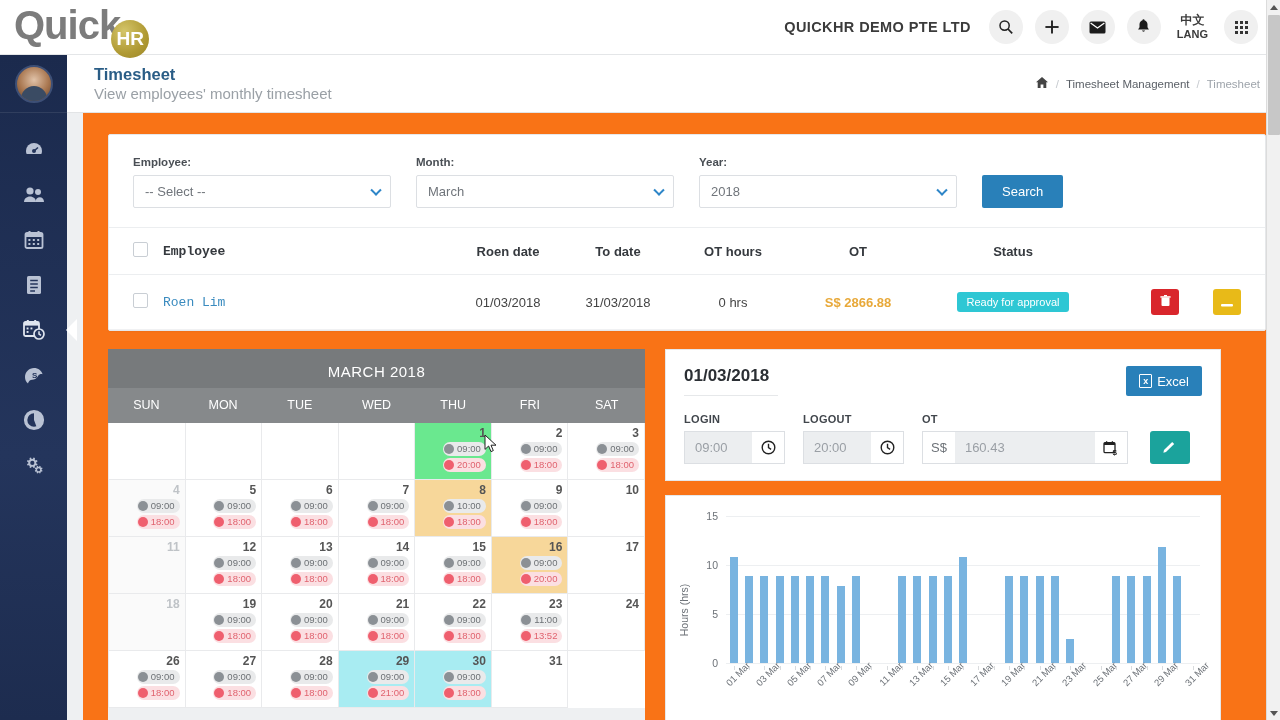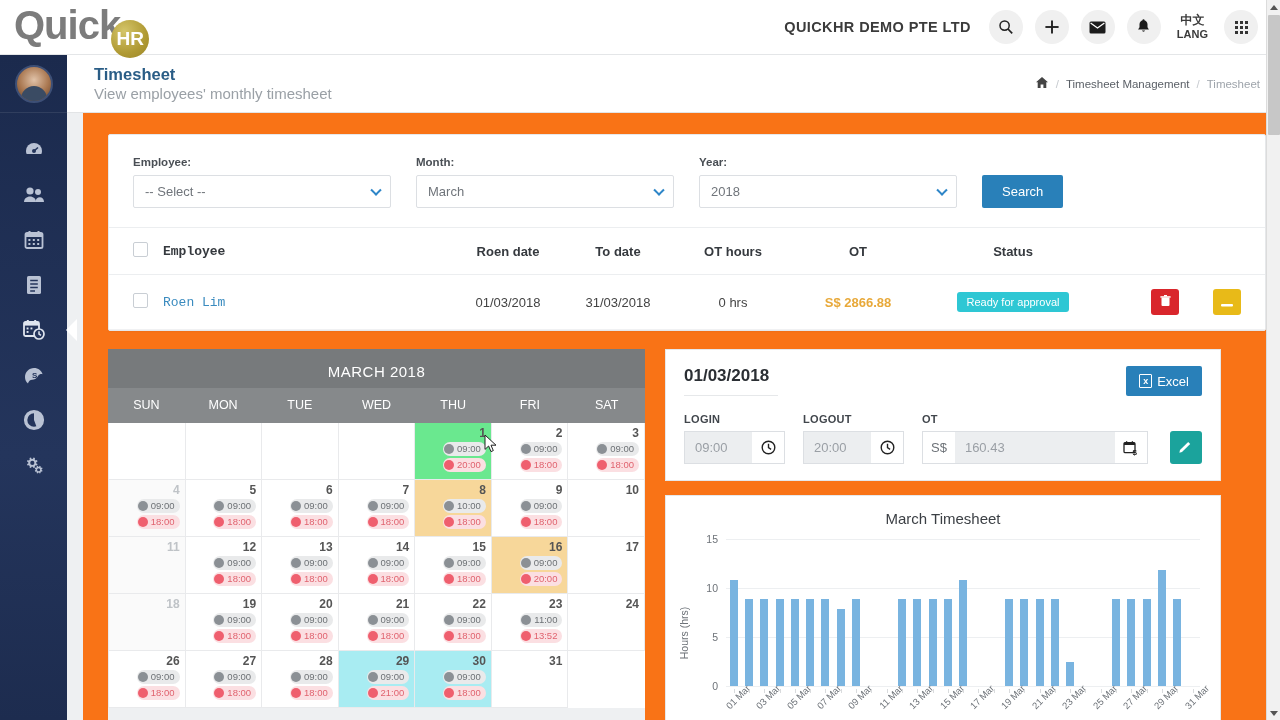--- a/index.html
+++ b/index.html
@@ -260,21 +260,21 @@
     color: #6d7278; display: flex; align-items: center; padding: 0 8px;
     font-size: 13px;
   }
   .in-box .addon {
     border: 1px solid #dcdfe3; border-left: none; background: #fff;
     width: 33px; display: flex; align-items: center; justify-content: center;
     color: #2b2f34; cursor: pointer;
   }
   .w-login .txt { width: 68px; border-right: none; }
   .w-logout .txt { width: 68px; border-right: none; }
-  .w-ot .txt { width: 160px; border-left: none; border-right: none; flex: 1; }
+  .w-ot .txt { width: 140px; border-left: none; border-right: none; flex: 1; }
   .btn-edit {
     width: 40px; height: 33px; background: #1ba39c; color: #fff; border: none;
     border-radius: 3px; display: inline-flex; align-items: center;
     justify-content: center; cursor: pointer; margin-left: 4px;
   }
   .chart-card {
     background: #fff; border: 1px solid #e6e8ea; margin-top: 14px;
     height: 243px; padding: 10px 14px 0;
   }
   .chart-title {
@@ -992,21 +992,20 @@
               <span>
                 <svg width="15" height="15" viewBox="0 0 15 15">
                     <path d="M2 11.1 L10.2 2.9 l2 2 L4 13.1 l-2.6 .6 z" fill="#fff"></path>
                   </svg>
               </span>
             </button>
           </div>
         </div>
 
         <div class="chart-card">
-          <div class="chart-title">March Timesheet</div>
           <div class="chart-area">
             <div class="yaxis-label">Hours (hrs)</div>
             <div class="plot" id="chart-plot">
                 <div class="gridline" style="top: 100%;"></div>
                 <div class="ytick" style="top: 100%;">0</div>
                 <div class="gridline" style="top: 66.6667%;"></div>
                 <div class="ytick" style="top: 66.6667%;">5</div>
                 <div class="gridline" style="top: 33.3333%;"></div>
                 <div class="ytick" style="top: 33.3333%;">10</div>
                 <div class="gridline" style="top: 0%;"></div>

